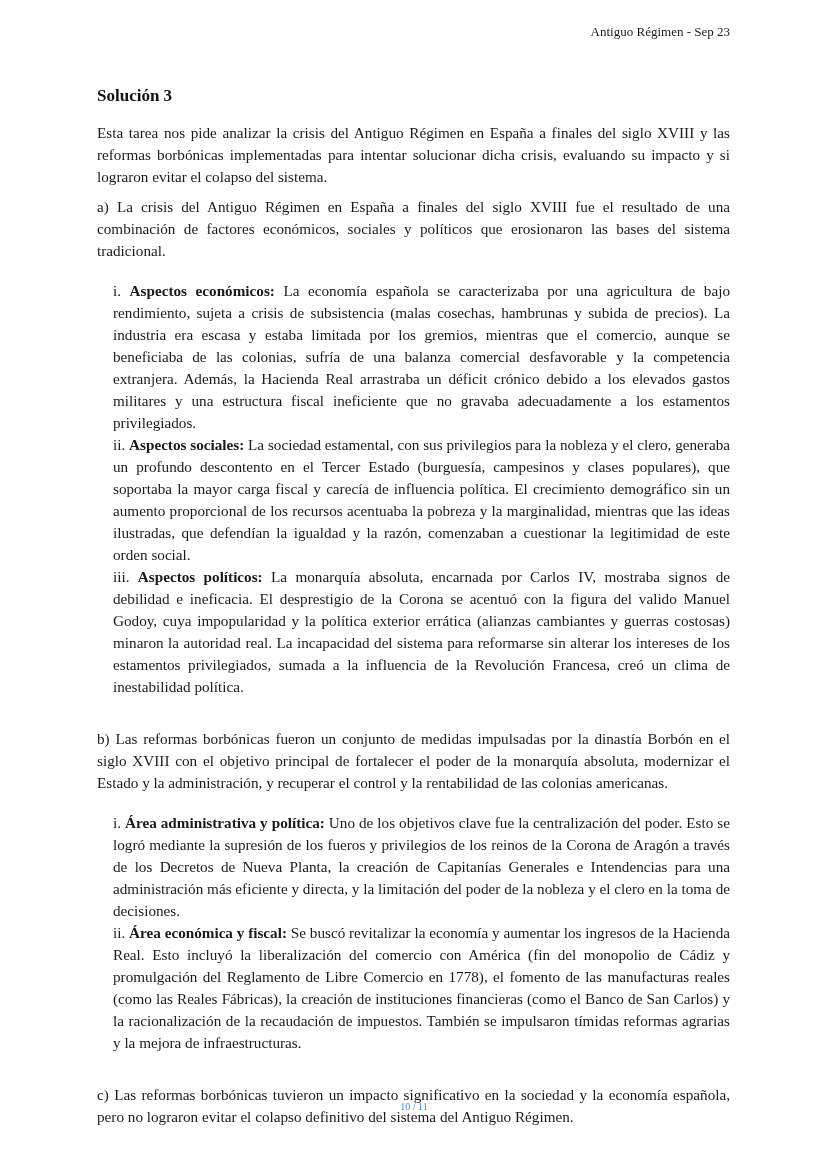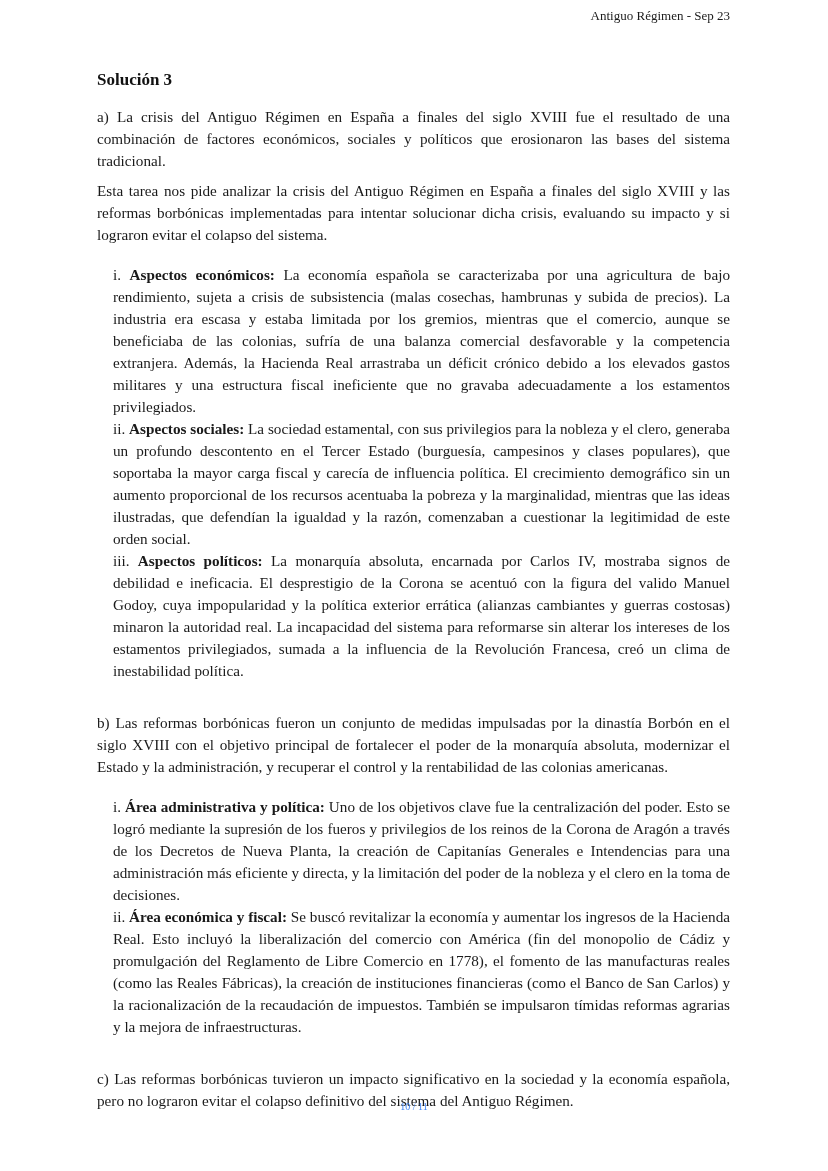--- a/index.html
+++ b/index.html
@@ -10,21 +10,21 @@
   }
   .page {
     position: relative;
     width: 828px;
     height: 1171px;
     margin: 0 auto;
     background: #ffffff;
     color: #1a1a1a;
     font-family: "Liberation Serif", "DejaVu Serif", serif;
     box-sizing: border-box;
-    padding: 8px 98px 0 97px;
+    padding: 24px 98px 0 97px;
     overflow: hidden;
   }
   .page-header {
     text-align: right;
     font-size: 13px;
     line-height: 16px;
     color: #1a1a1a;
   }
   .doc-title {
     font-size: 17px;
@@ -67,23 +67,23 @@
 </style>
 </head>
 <body>
 
 <div class="page">
 
   <div class="page-header">Antiguo Régimen - Sep 23</div>
 
   <h1 class="doc-title">Solución 3</h1>
 
+  <p class="body-par">Esta tarea nos pide analizar la crisis del Antiguo Régimen en España a finales del siglo XVIII y las reformas borbónicas implementadas para intentar solucionar dicha crisis, evaluando su impacto y si lograron evitar el colapso del sistema.</p>
+
   <p class="body-par">a) La crisis del Antiguo Régimen en España a finales del siglo XVIII fue el resultado de una combinación de factores económicos, sociales y políticos que erosionaron las bases del sistema tradicional.</p>
-
-  <p class="body-par">Esta tarea nos pide analizar la crisis del Antiguo Régimen en España a finales del siglo XVIII y las reformas borbónicas implementadas para intentar solucionar dicha crisis, evaluando su impacto y si lograron evitar el colapso del sistema.</p>
 
   <div class="list-block">
       <div class="list-item"><span>i. </span><span class="item-label">Aspectos económicos:</span><span> La economía española se caracterizaba por una agricultura de bajo rendimiento, sujeta a crisis de subsistencia (malas cosechas, hambrunas y subida de precios). La industria era escasa y estaba limitada por los gremios, mientras que el comercio, aunque se beneficiaba de las colonias, sufría de una balanza comercial desfavorable y la competencia extranjera. Además, la Hacienda Real arrastraba un déficit crónico debido a los elevados gastos militares y una estructura fiscal ineficiente que no gravaba adecuadamente a los estamentos privilegiados.</span></div>
       <div class="list-item"><span>ii. </span><span class="item-label">Aspectos sociales:</span><span> La sociedad estamental, con sus privilegios para la nobleza y el clero, generaba un profundo descontento en el Tercer Estado (burguesía, campesinos y clases populares), que soportaba la mayor carga fiscal y carecía de influencia política. El crecimiento demográfico sin un aumento proporcional de los recursos acentuaba la pobreza y la marginalidad, mientras que las ideas ilustradas, que defendían la igualdad y la razón, comenzaban a cuestionar la legitimidad de este orden social.</span></div>
       <div class="list-item"><span>iii. </span><span class="item-label">Aspectos políticos:</span><span> La monarquía absoluta, encarnada por Carlos IV, mostraba signos de debilidad e ineficacia. El desprestigio de la Corona se acentuó con la figura del valido Manuel Godoy, cuya impopularidad y la política exterior errática (alianzas cambiantes y guerras costosas) minaron la autoridad real. La incapacidad del sistema para reformarse sin alterar los intereses de los estamentos privilegiados, sumada a la influencia de la Revolución Francesa, creó un clima de inestabilidad política.</span></div>
     </div>
 
   <p class="body-par">b) Las reformas borbónicas fueron un conjunto de medidas impulsadas por la dinastía Borbón en el siglo XVIII con el objetivo principal de fortalecer el poder de la monarquía absoluta, modernizar el Estado y la administración, y recuperar el control y la rentabilidad de las colonias americanas.</p>
 
   <div class="list-block">

